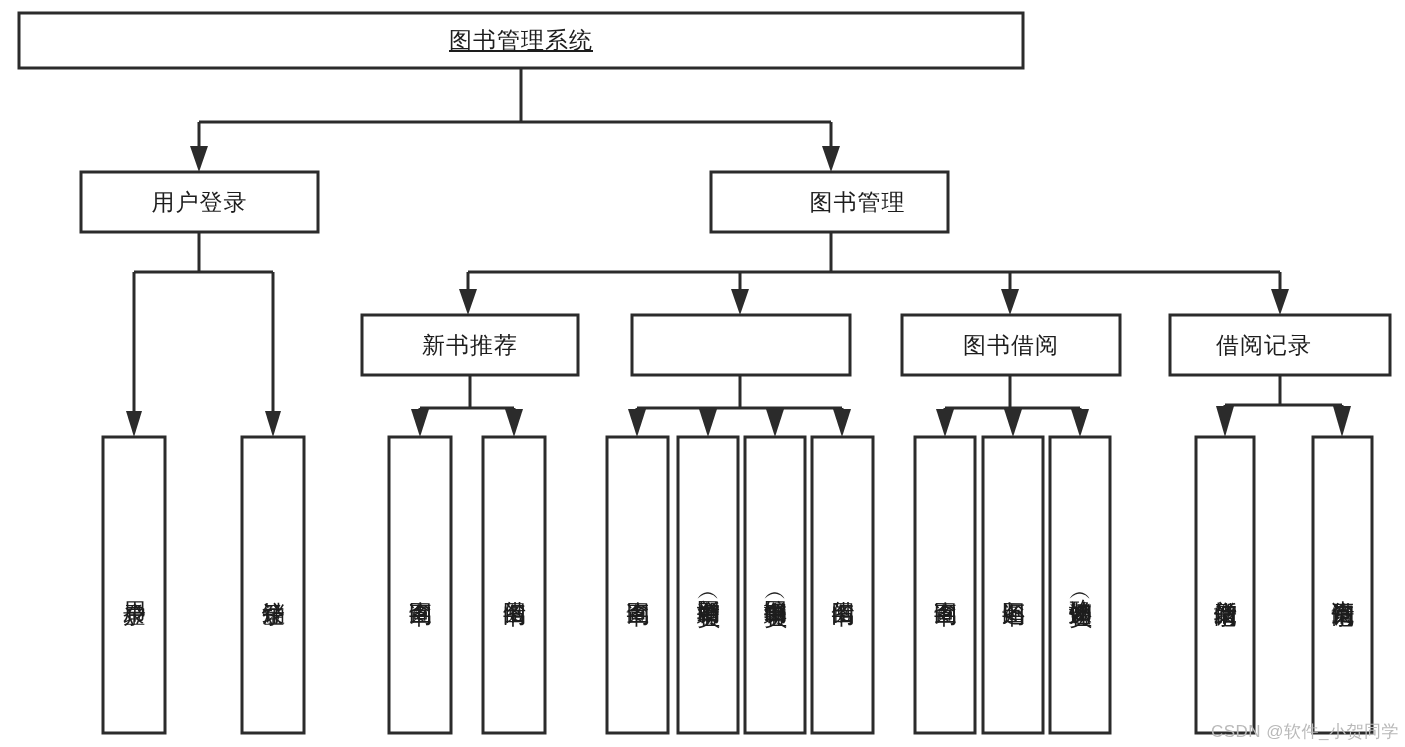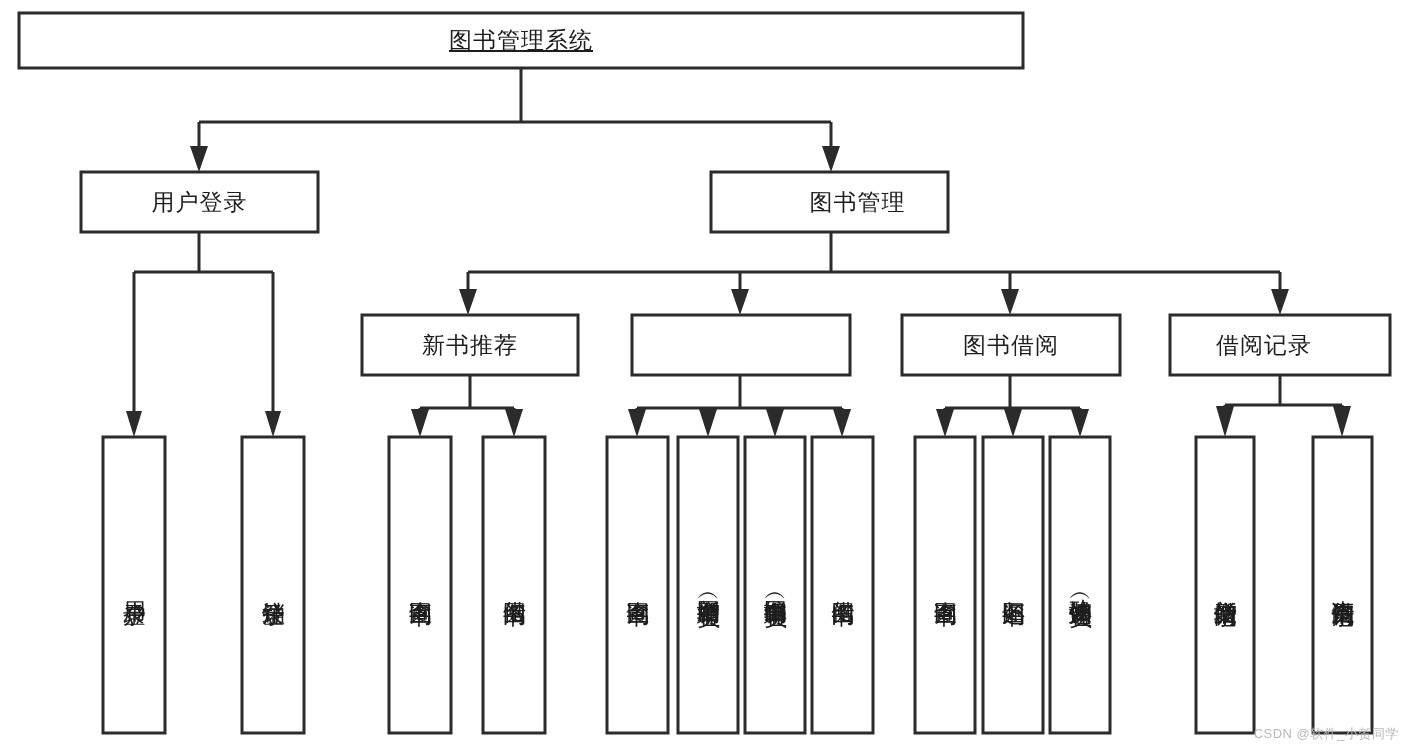--- a/index.html
+++ b/index.html
@@ -66,21 +66,21 @@
     letter-spacing: 1px;
     color: #1d1d1d;
     font-family: "Liberation Sans", "DejaVu Sans", sans-serif;
     pointer-events: none;
     white-space: nowrap;
   }
   .watermark {
     position: absolute;
     right: 6px;
     bottom: 4px;
-    font-size: 13px;
+    font-size: 17px;
     color: #b9b9b9;
     font-family: "Liberation Sans", "DejaVu Sans", sans-serif;
     letter-spacing: 0.5px;
     pointer-events: none;
   }
 </style>
 </head>
 <body>
 
 <div id="diagram-root">

